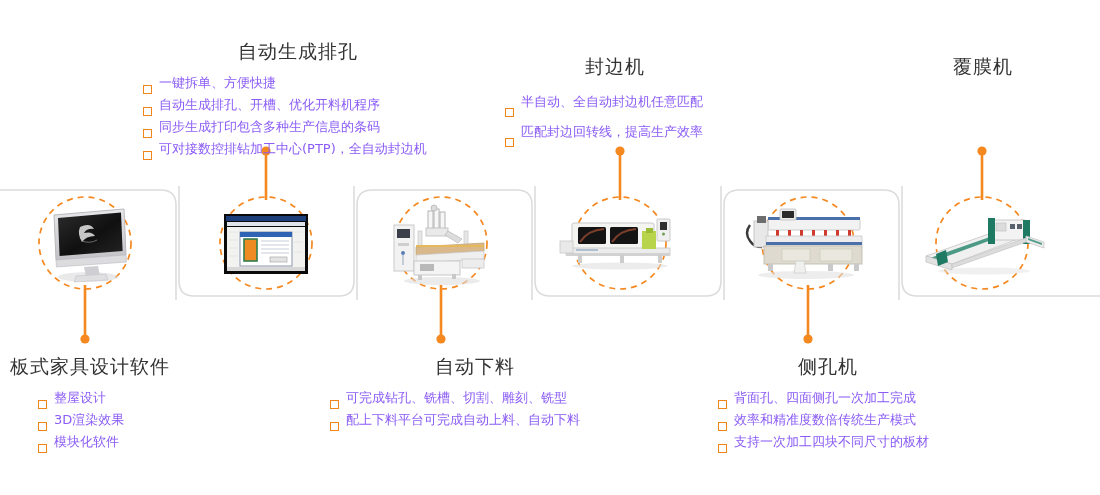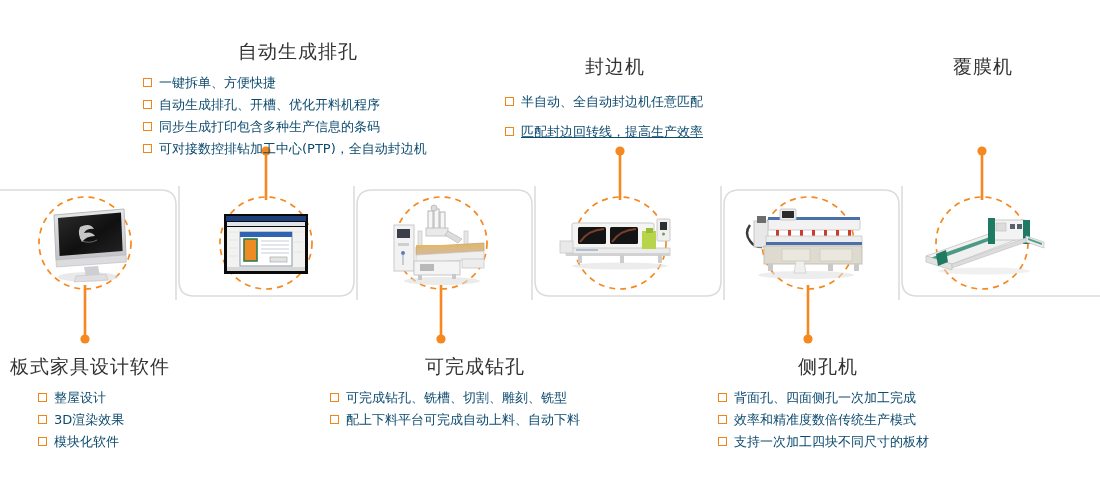--- a/index.html
+++ b/index.html
@@ -26,24 +26,24 @@
     letter-spacing:1px;
     white-space:nowrap;
     margin:0 0 9px 0;
     line-height:1.2;
   }
   .blk-title.center{text-align:center;}
   .bullets{margin:0;padding:0;list-style:none;}
   .bullets li{
     font-size:13px;
     line-height:22px;
-    color:#0c4a6e;
+    color:#8b5cf6;
     white-space:nowrap;
     display:flex;
-    align-items:center;
+    align-items:flex-end;
   }
   .bullets li .sq{
     display:inline-block;
     width:7px;height:7px;
     border:1px solid #f08519;
     margin-right:7px;
     flex:0 0 auto;
     background:transparent;
   }
 
@@ -331,41 +331,41 @@
           <span>同步生成打印包含多种生产信息的条码</span>
         </li>
       <li>
           <span class="sq"></span>
           <span>可对接数控排钻加工中心(PTP)，全自动封边机</span>
         </li>
     </ul>
   </div>
 
   <div class="block" style="left:330px;top:355px;width:300px;">
-    <div class="blk-title center" style="padding-right:10px;">可完成钻孔</div>
+    <div class="blk-title center" style="padding-right:10px;">自动下料</div>
     <ul class="bullets">
       <li>
           <span class="sq"></span>
           <span>可完成钻孔、铣槽、切割、雕刻、铣型</span>
         </li>
       <li>
           <span class="sq"></span>
           <span>配上下料平台可完成自动上料、自动下料</span>
         </li>
     </ul>
   </div>
 
   <div class="block" style="left:505px;top:55px;width:230px;">
     <div class="blk-title center" style="padding-right:10px;">封边机</div>
     <ul class="bullets" style="line-height:30px;">
       <li style="line-height:30px;">
           <span class="sq"></span>
           <span>半自动、全自动封边机任意匹配</span>
         </li>
-      <li style="line-height:30px;text-decoration:underline;">
+      <li style="line-height:30px;">
           <span class="sq"></span>
           <span>匹配封边回转线，提高生产效率</span>
         </li>
     </ul>
   </div>
 
   <div class="block" style="left:718px;top:355px;width:240px;">
     <div class="blk-title center" style="padding-right:20px;">侧孔机</div>
     <ul class="bullets">
       <li>

